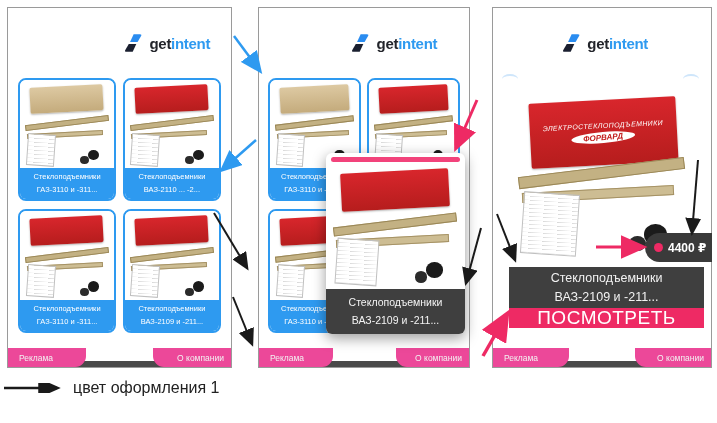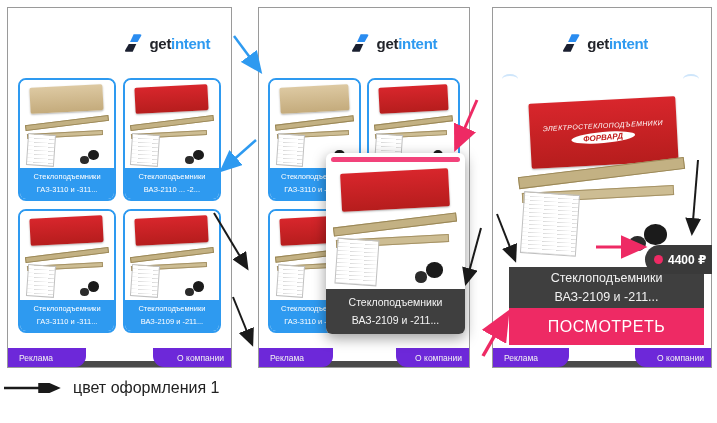--- a/index.html
+++ b/index.html
@@ -47,40 +47,40 @@
   .art .paper{left:7%;bottom:3%;width:30%;height:36%;background:repeating-linear-gradient(#ffffff,#ffffff 3px,#d9d9d9 4px);border:1px solid #c0c0c0;transform:rotate(4deg);}
   .art .knob1{right:16%;bottom:9%;width:12%;height:12%;min-width:7px;min-height:7px;background:#1b1b1b;border-radius:50%;}
   .art .knob2{right:27%;bottom:5%;width:9%;height:9%;min-width:5px;min-height:5px;background:#2b2b2b;border-radius:50%;}
   .art-lg .box{height:38%;display:flex;flex-direction:column;align-items:center;justify-content:center;gap:3px;}
   .box-title{color:#fff;font-size:7px;letter-spacing:.4px;white-space:nowrap;}
   .box-brand{background:#fff;color:#c21d1d;font-size:8px;font-weight:bold;font-style:italic;border-radius:50%;padding:1px 12px;transform:rotate(-2deg);}
 
   
   .bottombar{position:absolute;left:0;right:0;bottom:0;height:19px;}
   .bottombar .strip{position:absolute;left:0;right:0;bottom:0;height:6px;background:#4a4a4a;}
-  .bottombar .tab{position:absolute;top:0;bottom:0;background:#6d28d9;color:#f2f2f2;font-size:8.5px;display:flex;align-items:center;}
+  .bottombar .tab{position:absolute;top:0;bottom:0;background:#ec4899;color:#f2f2f2;font-size:8.5px;display:flex;align-items:center;}
   .bottombar .tab-left{left:0;width:35%;border-bottom-right-radius:11px;padding-left:11px;}
   .bottombar .tab-right{right:0;width:35%;border-bottom-left-radius:11px;justify-content:flex-end;padding-right:7px;}
 
   
   .overlay-card{position:absolute;left:67px;top:145px;width:139px;height:181px;background:#fff;border-radius:6px;box-shadow:0 4px 14px rgba(0,0,0,.4);z-index:5;display:flex;flex-direction:column;}
   .overlay-topbar{margin:4px 5px 0 5px;height:5px;border-radius:3px;background:#f2437b;}
   .overlay-img{flex:1;position:relative;}
   .overlay-caption{height:45px;background:var(--c-design1);color:#f4f4f4;font-size:10.5px;line-height:18px;text-align:center;padding-top:4px;border-radius:0 0 6px 6px;}
 
   
   .corner-arc{position:absolute;top:66px;width:16px;height:10px;border-top:2px solid #cfe6fb;border-radius:50% 50% 0 0;}
   .arc-l{left:9px;}
   .arc-r{right:12px;}
   .detail-img{position:absolute;left:16px;top:80px;width:188px;height:172px;}
-  .price-badge{position:absolute;right:-1px;top:225px;width:67px;height:29px;background:#3a3a3a;border-radius:15px 0 0 15px;display:flex;align-items:center;gap:5px;padding-left:9px;z-index:4;margin-top:12px;}
+  .price-badge{position:absolute;right:-1px;top:225px;width:67px;height:29px;background:#3a3a3a;border-radius:15px 0 0 15px;display:flex;align-items:center;gap:5px;padding-left:9px;z-index:4;}
   .price-dot{width:9px;height:9px;border-radius:50%;background:var(--c-accent);}
   .price-text{color:#fff;font-size:12px;font-weight:bold;}
   .detail-caption{position:absolute;left:16px;top:259px;width:195px;height:41px;background:var(--c-design1);color:#f2f2f2;font-size:12.5px;line-height:19px;text-align:center;padding-top:2px;z-index:3;}
-  .cta-button{position:absolute;left:16px;top:300px;width:195px;height:37px;background:var(--c-accent);color:#fff;font-size:16px;letter-spacing:.5px;display:flex;align-items:center;justify-content:center;border:none;cursor:pointer;z-index:3;}
+  .cta-button{position:absolute;left:16px;top:300px;width:195px;height:20px;background:var(--c-accent);color:#fff;font-size:19px;letter-spacing:.5px;display:flex;align-items:center;justify-content:center;border:none;cursor:pointer;z-index:3;}
 
   
   #arrows{position:absolute;inset:0;width:717px;height:423px;pointer-events:none;z-index:9;}
 
   
   .legend{position:absolute;left:3px;top:381px;}
   .legend-row{display:flex;align-items:center;height:13px;}
   .legend-row svg{width:64px;height:10px;display:block;}
   .legend-label{font-size:16px;color:#222;margin-left:6px;}
 </style>

